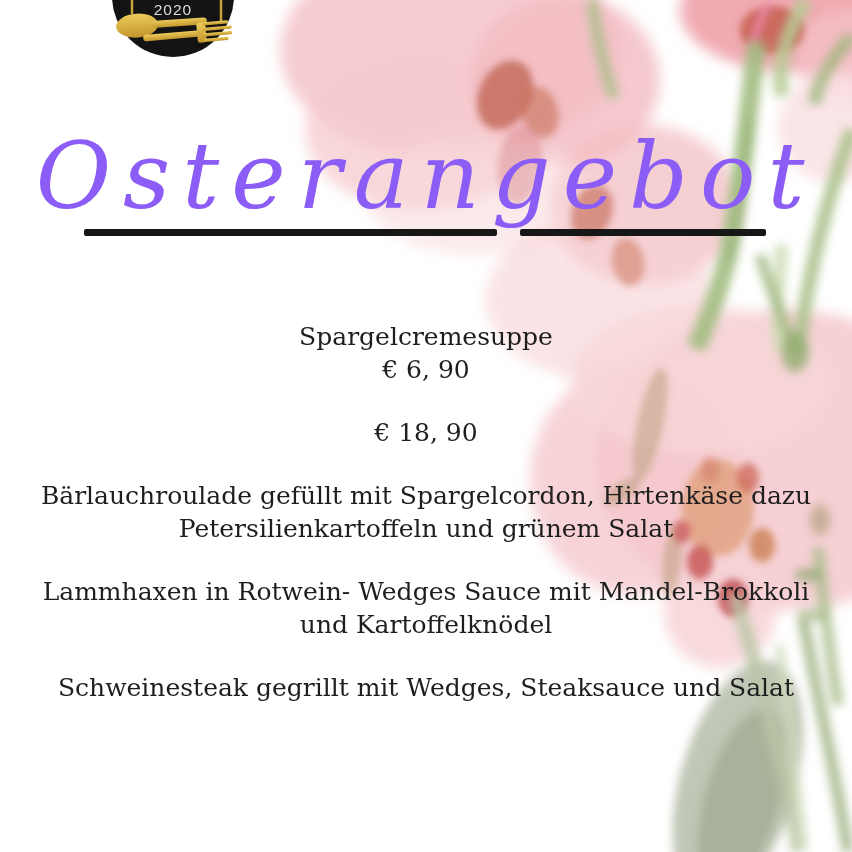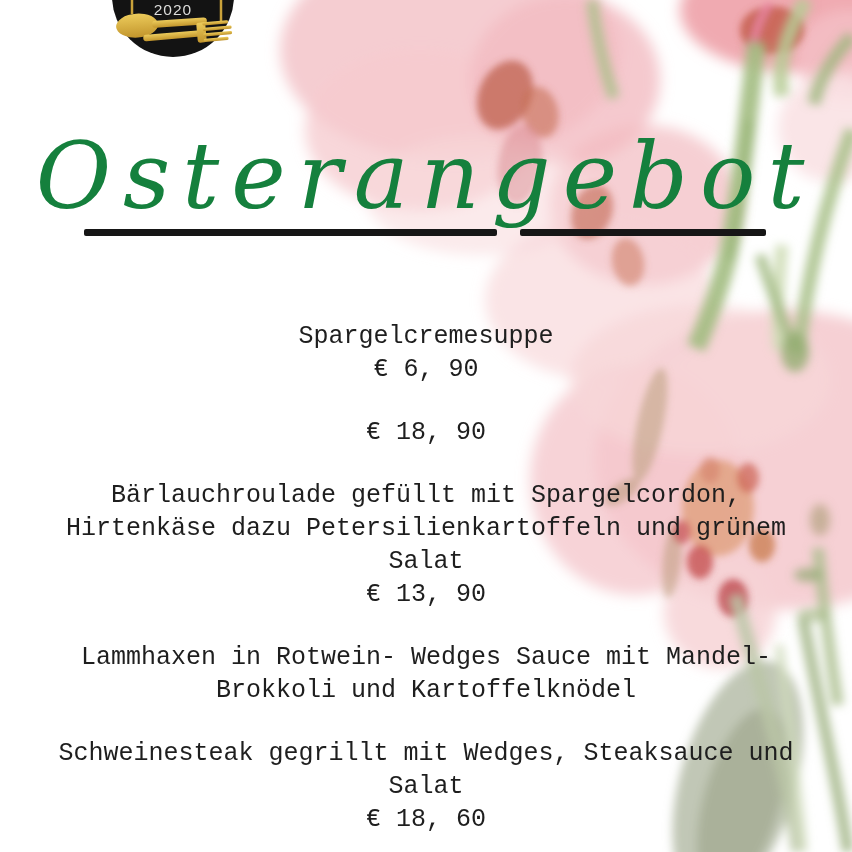--- a/index.html
+++ b/index.html
@@ -8,30 +8,30 @@
     background:#ffffff;
     font-family:"DejaVu Serif","Liberation Serif",serif;
   }
   .bg{position:absolute;top:0;left:0;z-index:0;}
   .logo{position:absolute;top:0;left:0;z-index:3;}
   .title{
     position:absolute;top:124px;left:0;width:852px;height:106px;z-index:2;
     display:flex;align-items:flex-end;justify-content:center;
     font-family:"DejaVu Serif","Liberation Serif",serif;
     font-style:italic;font-weight:400;font-size:92px;letter-spacing:12px;
-    color:#15803d;margin:0;white-space:nowrap;
+    color:#8b5cf6;margin:0;white-space:nowrap;
   }
   .underline{position:absolute;top:229px;height:7px;background:#161616;z-index:2;border-radius:2px;}
   .u1{left:84px;width:413px;}
   .u2{left:520px;width:246px;}
   .menu{
     position:absolute;top:320px;left:0;width:852px;z-index:2;
     text-align:center;color:#1e1e1e;
   }
-  .menu-item{margin:0 40px 30px 40px;font-size:25px;line-height:33px;font-family:Liberation Mono, monospace;}
+  .menu-item{margin:0 40px 30px 40px;font-size:25px;line-height:33px;}
   .dish{display:block;}
   .price{display:block;text-align:center;}
 </style>
 </head>
 <body>
 
 <svg class="bg" width="852" height="852" viewBox="0 0 852 852" aria-hidden="true">
   <defs>
     <filter id="wc" x="-60%" y="-60%" width="220%" height="220%">
         <feGaussianBlur stdDeviation="7"></feGaussianBlur>
@@ -134,22 +134,20 @@
 <main class="menu">
   <div class="menu-item">
     <span class="dish">Spargelcremesuppe</span>
     <span class="price">€ 6, 90</span>
   </div>
   <div class="menu-item">
     <span class="price">€ 18, 90</span>
   </div>
   <div class="menu-item">
     <span class="dish">Bärlauchroulade gefüllt mit Spargelcordon, Hirtenkäse dazu Petersilienkartoffeln und grünem Salat</span>
-    <span class="price">€ 13, 90</span>
   </div>
   <div class="menu-item">
     <span class="dish">Lammhaxen in Rotwein- Wedges Sauce mit Mandel-Brokkoli und Kartoffelknödel</span>
   </div>
   <div class="menu-item">
     <span class="dish">Schweinesteak gegrillt mit Wedges, Steaksauce und Salat</span>
-    <span class="price">€ 18, 60</span>
   </div>
 </main>
 
 </body></html>

